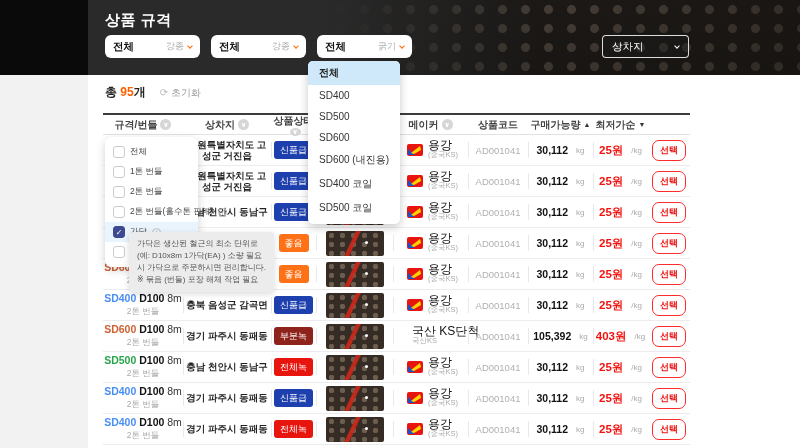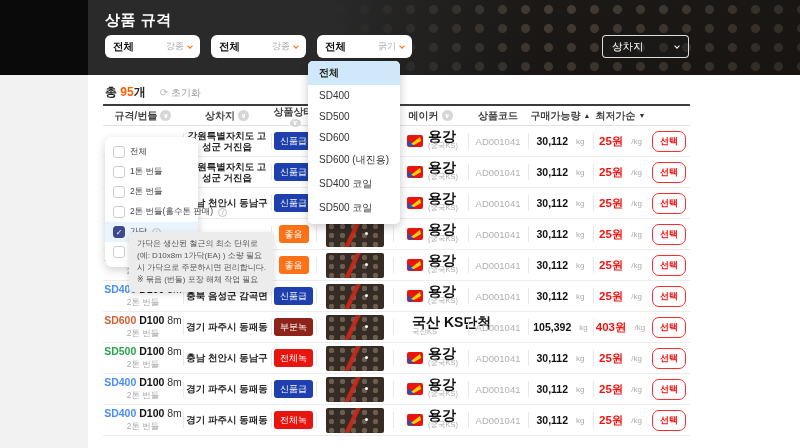--- a/index.html
+++ b/index.html
@@ -29,21 +29,21 @@
 
   
   .toolbar { position:absolute; left:105px; top:84px; display:flex; align-items:center; gap:14px; }
   .total { font-size:12px; font-weight:bold; color:#222; }
   .total .count { color:#ff6000; }
   .reset { font-size:10px; color:#999; display:flex; align-items:center; gap:3px; cursor:pointer; }
   .reset .ricon { font-size:10px; color:#bbb; }
   .tax-note { position:absolute; left:470px; top:101px; width:220px; text-align:right; font-size:9px; color:#999; }
 
   
-  .tbl { position:absolute; left:103px; top:104px; width:587px; }
+  .tbl { position:absolute; left:103px; top:113px; width:587px; }
   .thead { display:flex; border-top:2px solid #3c3c3c; border-bottom:1px solid #e2e2e2; height:22px; align-items:center; }
   .thead .cell { font-size:10px; font-weight:bold; color:#444; }
   .row { display:flex; height:31px; align-items:center; border-bottom:1px solid #ececec; background:#fff; }
   .cell { position:relative; display:flex; align-items:center; justify-content:center; height:100%; }
   .c-spec{width:80px;} .c-loc{width:88px;} .c-state{width:45px;flex-direction:column;} .c-img{width:77px;}
   .c-maker{width:75px;} .c-code{width:60px;} .c-qty{width:65px;justify-content:center;} .c-price{width:55px;} .c-sel{width:42px;}
   .vline::before { content:''; position:absolute; left:0; top:7px; bottom:7px; width:1px; background:#e9e9e9; }
   .thead .vline::before { display:none; }
 
   .spec-wrap { text-align:center; line-height:11px; }
@@ -55,21 +55,21 @@
   .loc-txt { font-size:9.5px; font-weight:bold; color:#222; text-align:center; line-height:11.5px; padding:0 2px; }
   .badge { font-size:9px; font-weight:normal; color:#fff; border-radius:3px; padding:2.5px 6px; white-space:nowrap; }
   .thumb { width:58px; height:25px; border-radius:2px; cursor:pointer;
     background-image:
       linear-gradient(115deg, transparent 42%, rgba(205,40,25,.9) 44%, rgba(205,40,25,.9) 49%, transparent 51%),
       radial-gradient(circle at 50% 50%, #6d5d4f 0 2.5px, #342c25 3px 6px);
     background-size:auto,11px 9px; position:relative; overflow:hidden; }
   .thumb::after { content:''; position:absolute; left:68%; top:40%; width:3px; height:3px; border-radius:50%; background:#fff; }
   .maker-wrap { display:flex; align-items:center; gap:5px; width:100%; padding-left:14px; }
   .maker-txt { line-height:10.5px; }
-  .maker-name { font-size:14px; font-weight:bold; color:#111; white-space:nowrap; }
+  .maker-name { font-size:12px; font-weight:normal; color:#111; white-space:nowrap; }
   .maker-sub { font-size:7.5px; color:#aaa; }
   .code-txt { font-size:9.5px; color:#b0b0b0; }
   .qty-txt { font-size:10.5px; font-weight:bold; color:#111; }
   .unit { font-size:8px; color:#aaa; font-weight:normal; margin-left:8px; }
   .price-txt { font-size:11.5px; font-weight:bold; color:#f2120e; }
   .sel-btn { font-size:9px; font-weight:bold; color:#ee1111; background:#fff; border:1.5px solid #ff2b2b; border-radius:7px; padding:3px 7px; cursor:pointer;text-align:center; }
   .sort-circle { width:11px; height:11px; border-radius:50%; background:#d6d6d6; color:#fff; display:inline-flex; align-items:center; justify-content:center; font-size:7px; margin-left:3px; }
   .sort-arrow { font-size:7px; color:#333; margin-left:3px; }
 
   

